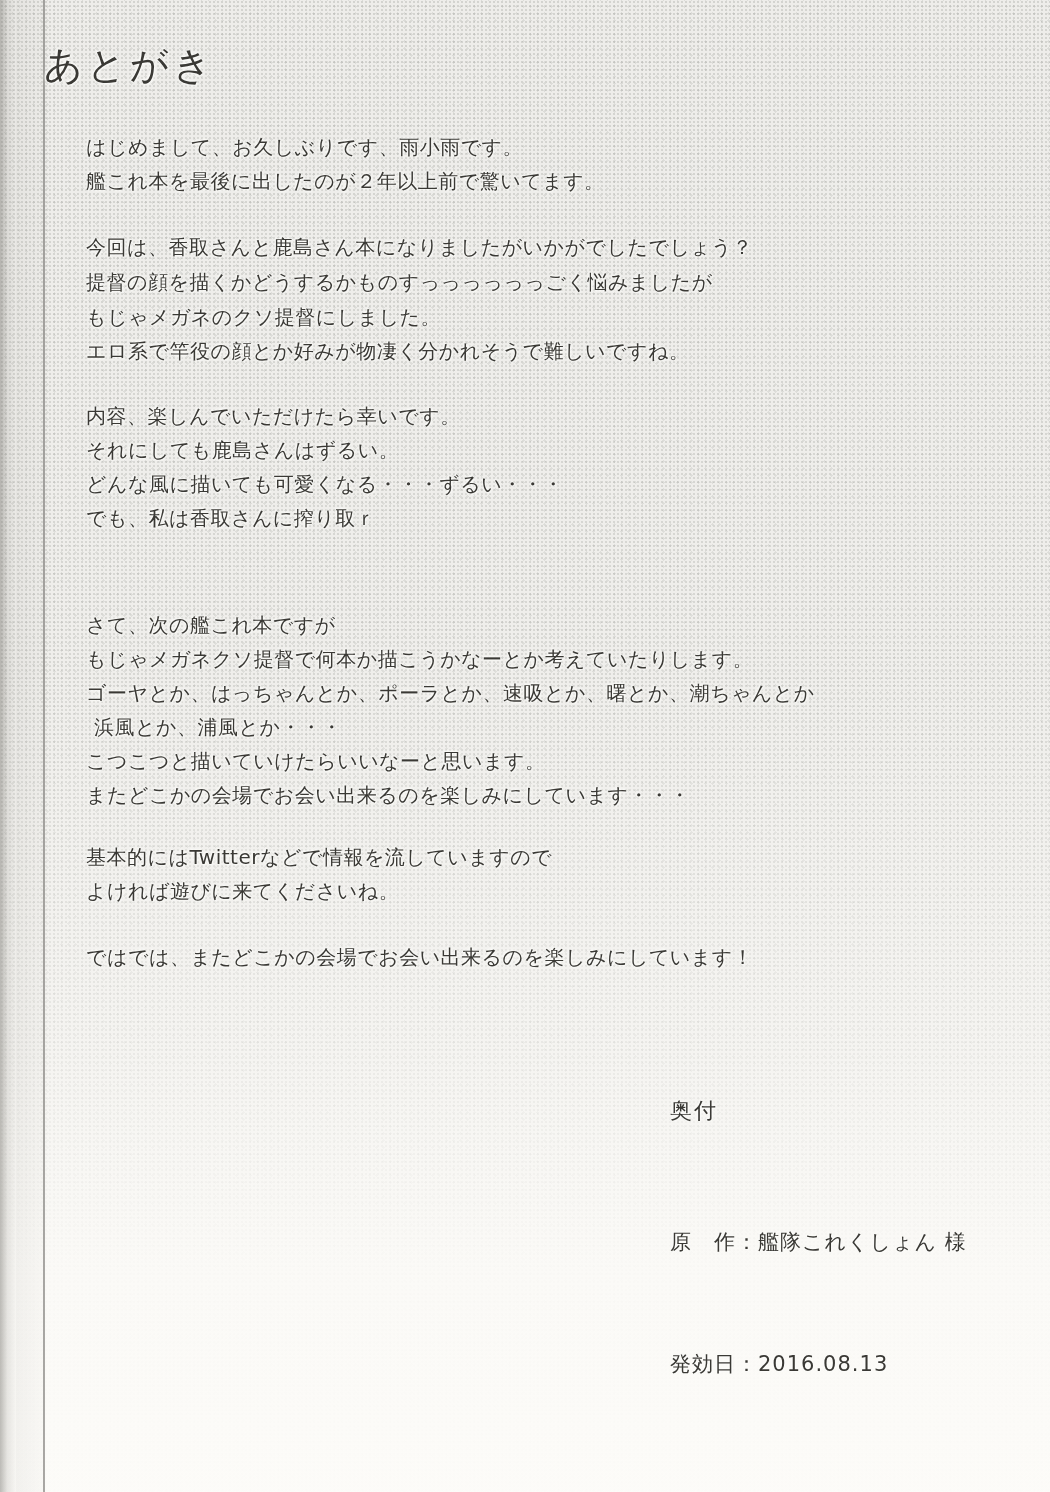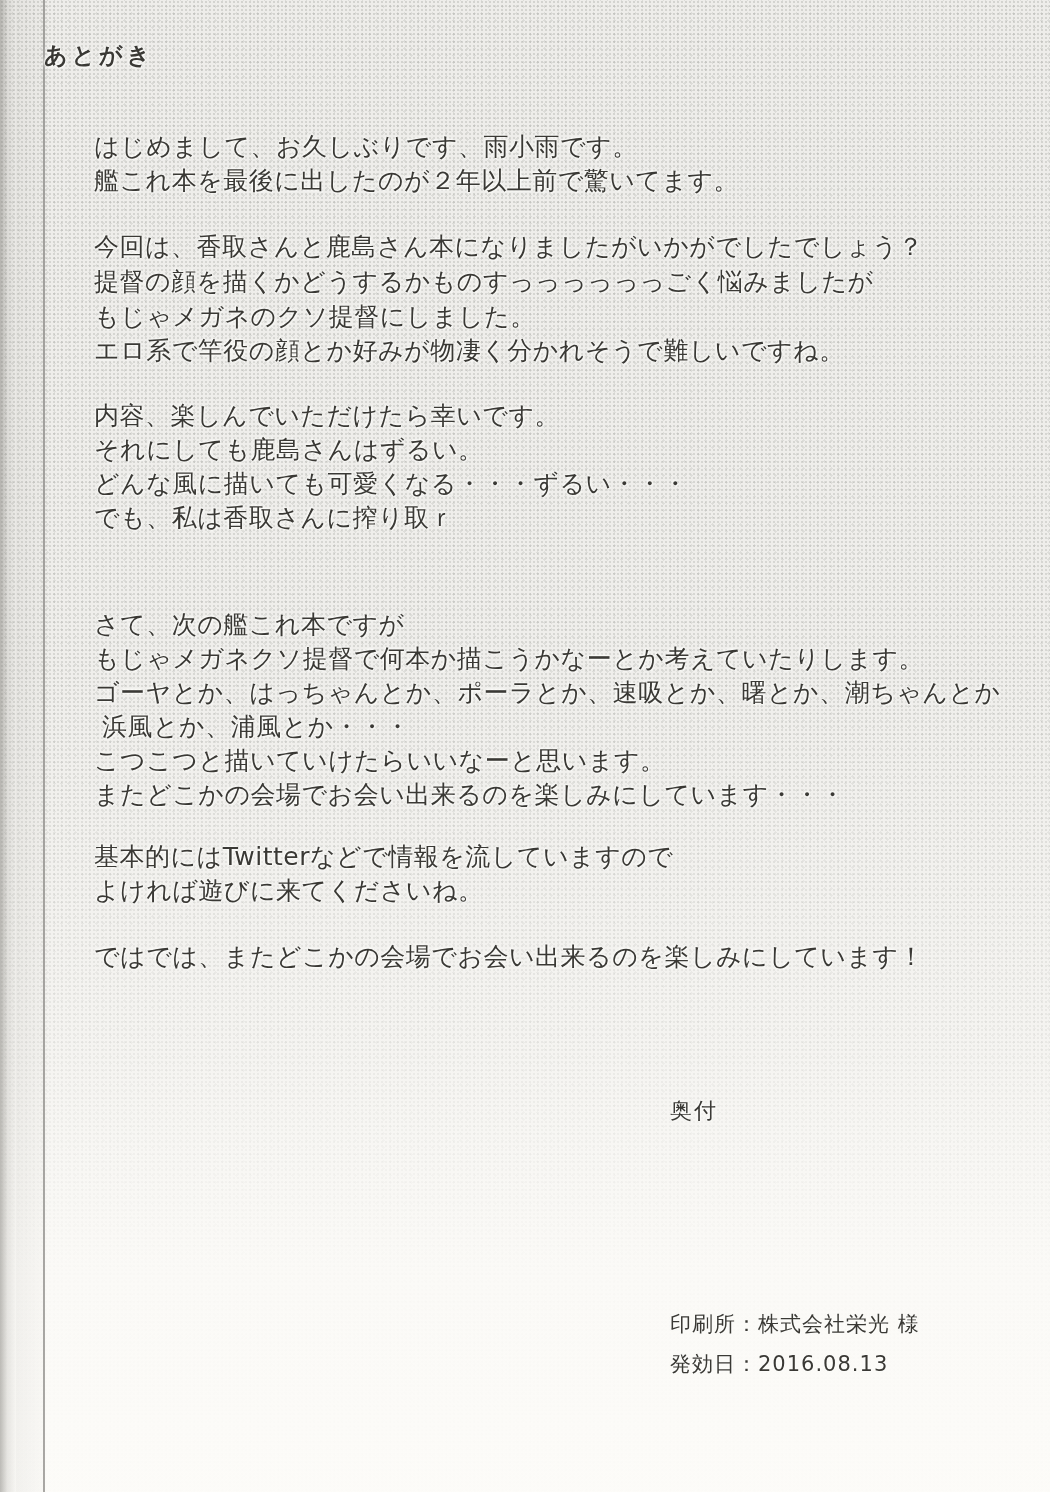--- a/index.html
+++ b/index.html
@@ -66,29 +66,28 @@
     position: absolute;
     color: #3a3935;
     text-shadow:
       0 0 3px rgba(253,253,251,0.95),
       0 0 6px rgba(253,253,251,0.75),
       1px 1px 2px rgba(253,253,251,0.9),
       -1px -1px 2px rgba(253,253,251,0.9);
     white-space: pre;
   }
   .title {
-    font-size: 23px;
+    font-size: 38px;
     letter-spacing: 4px;
-    font-weight: 700;
+    font-weight: 400;
   }
   .para .line {
-    font-size: 25px;
+    font-size: 20px;
     letter-spacing: 0.5px;
     line-height: 34px;
-    margin-left: 8px;
   }
   .colophon-heading {
     font-size: 22px;
     letter-spacing: 2px;
   }
   .colophon-entry {
     font-size: 21px;
     letter-spacing: 1px;
   }
 </style>
@@ -136,15 +135,15 @@
     <div class="txt line" style="left:86px; top:840px;">基本的にはTwitterなどで情報を流していますので</div>
     <div class="txt line" style="left:86px; top:874px;">よければ遊びに来てくださいね。</div>
   </div>
 
   <div class="para">
     <div class="txt line" style="left:86px; top:940px;">ではでは、またどこかの会場でお会い出来るのを楽しみにしています！</div>
   </div>
 
   <div class="txt colophon-heading" style="left:670px; top:1096px;">奥付</div>
 
-  <div class="txt colophon-entry" style="left:670px; top:1310px;">印刷所：株式会社栄光 様</div>
+  <div class="txt colophon-entry" style="left:670px; top:1228px;">原　作：艦隊これくしょん 様</div>
   <div class="txt colophon-entry" style="left:670px; top:1350px;text-align:right;">発効日：2016.08.13</div>
 </div>
 
 </body></html>

